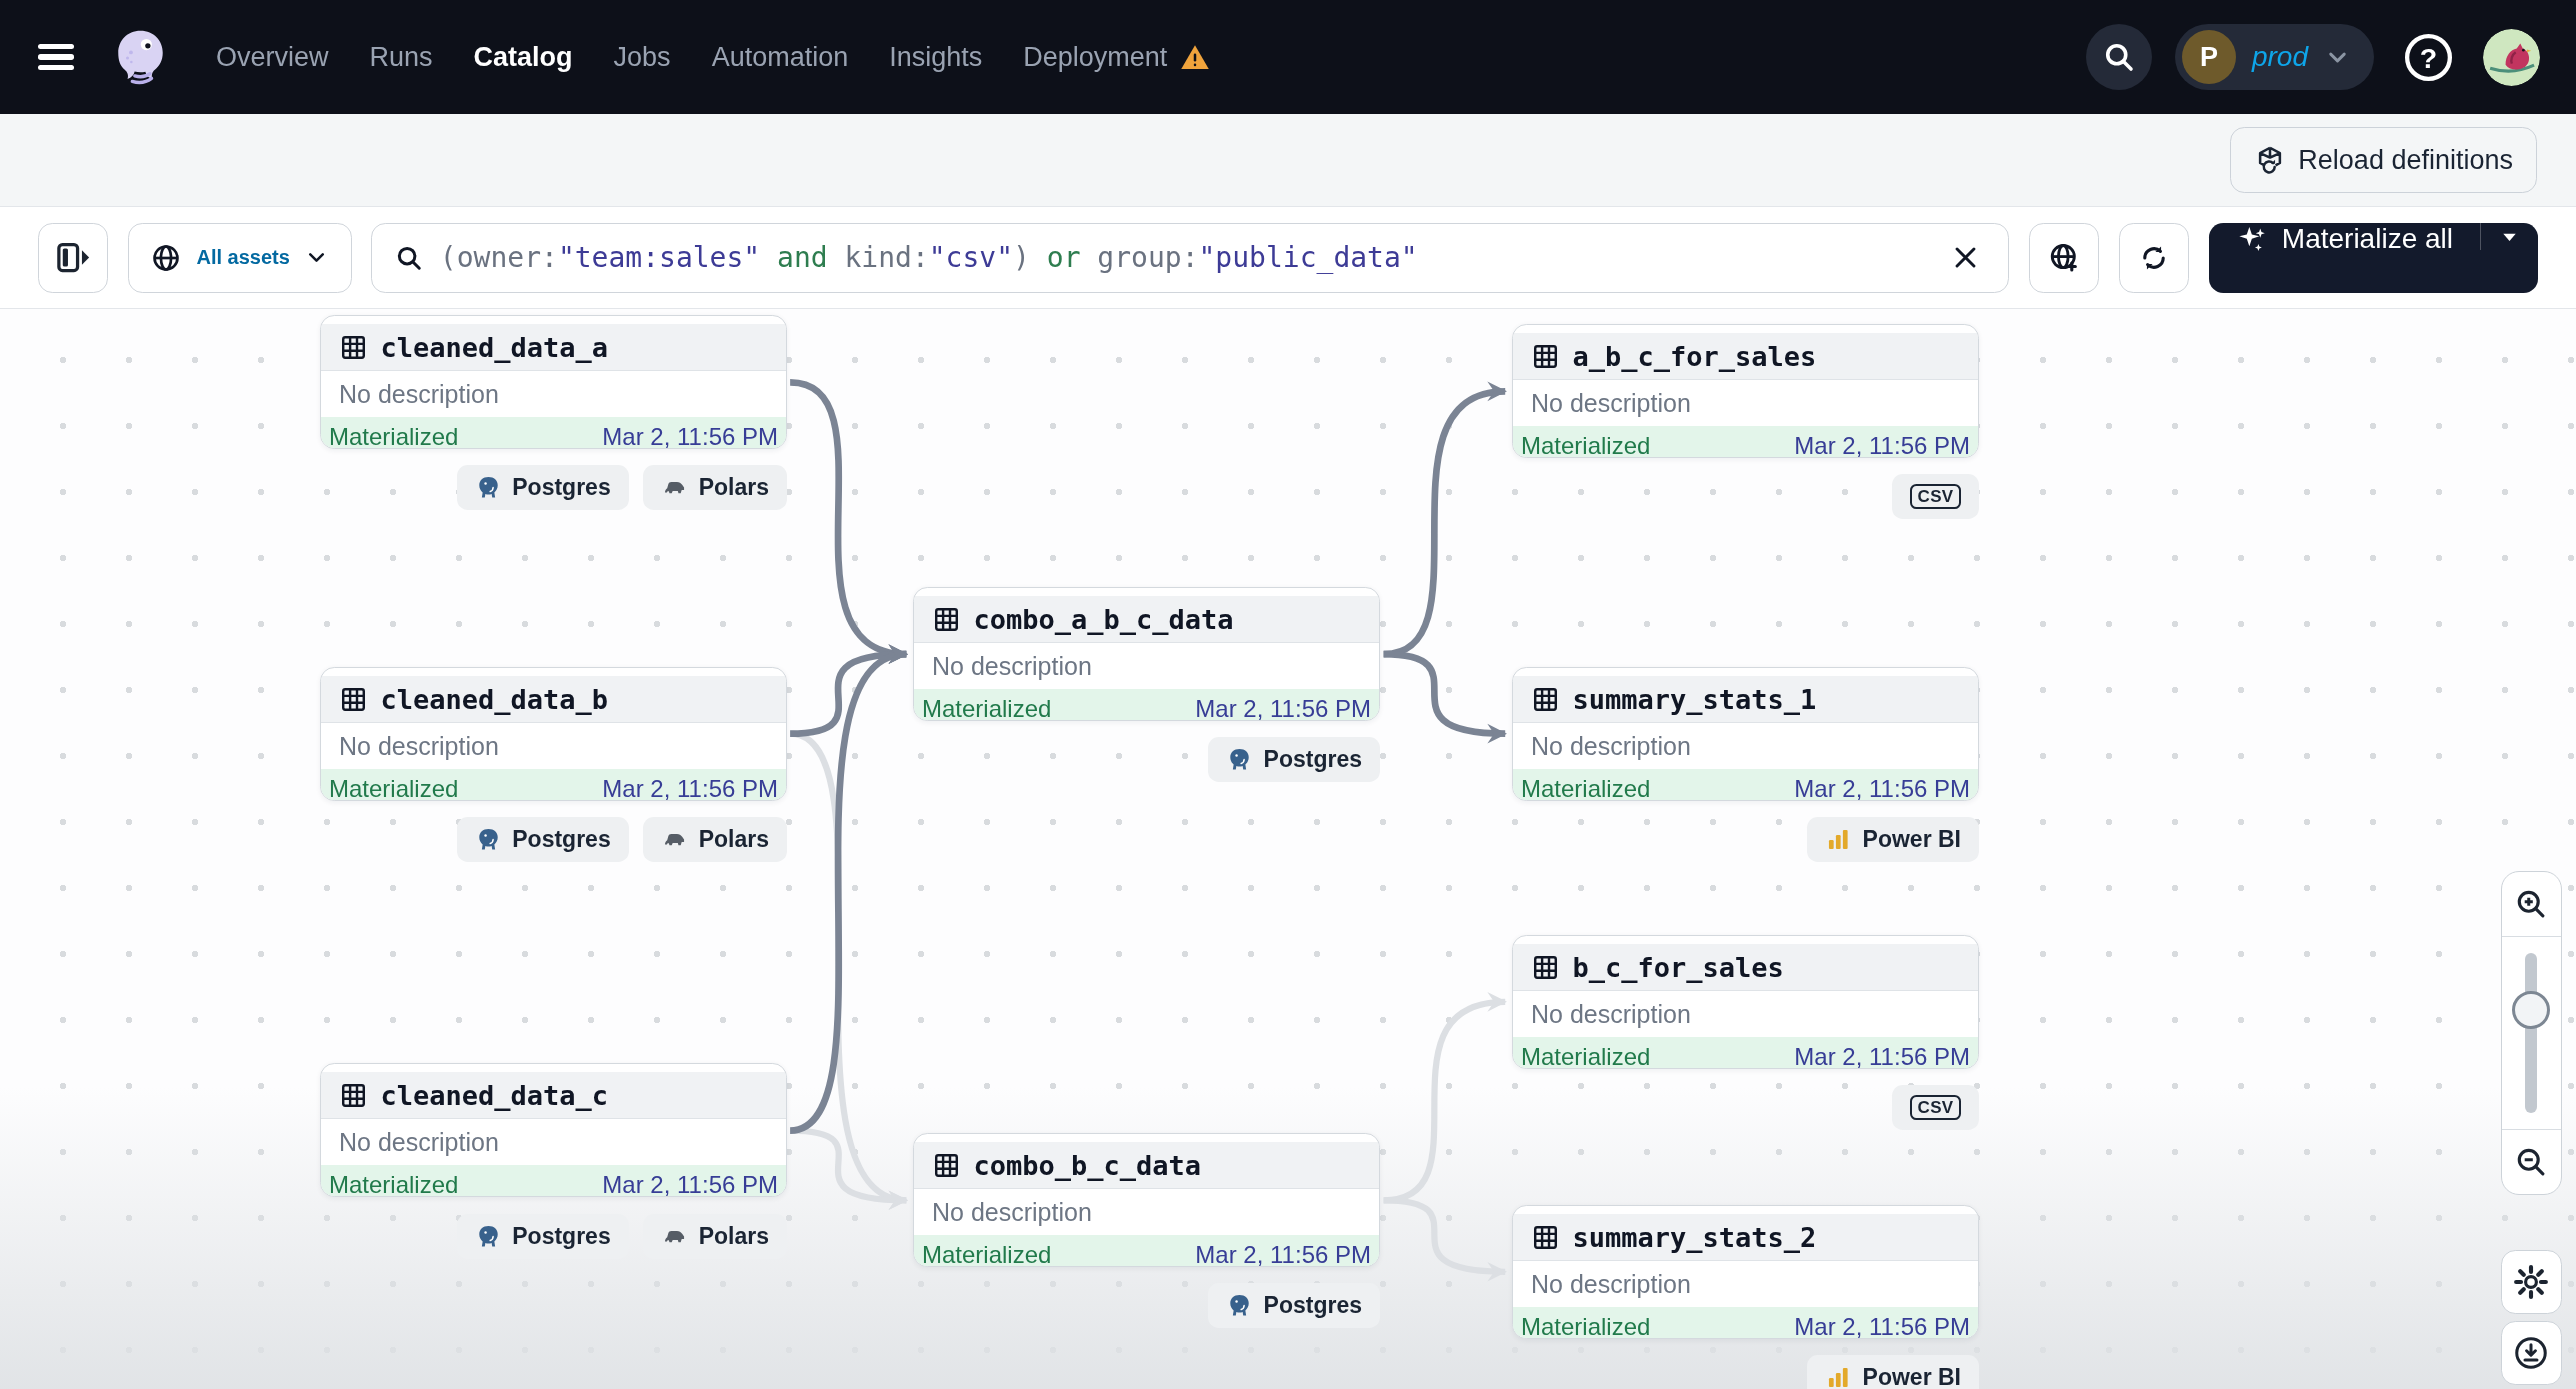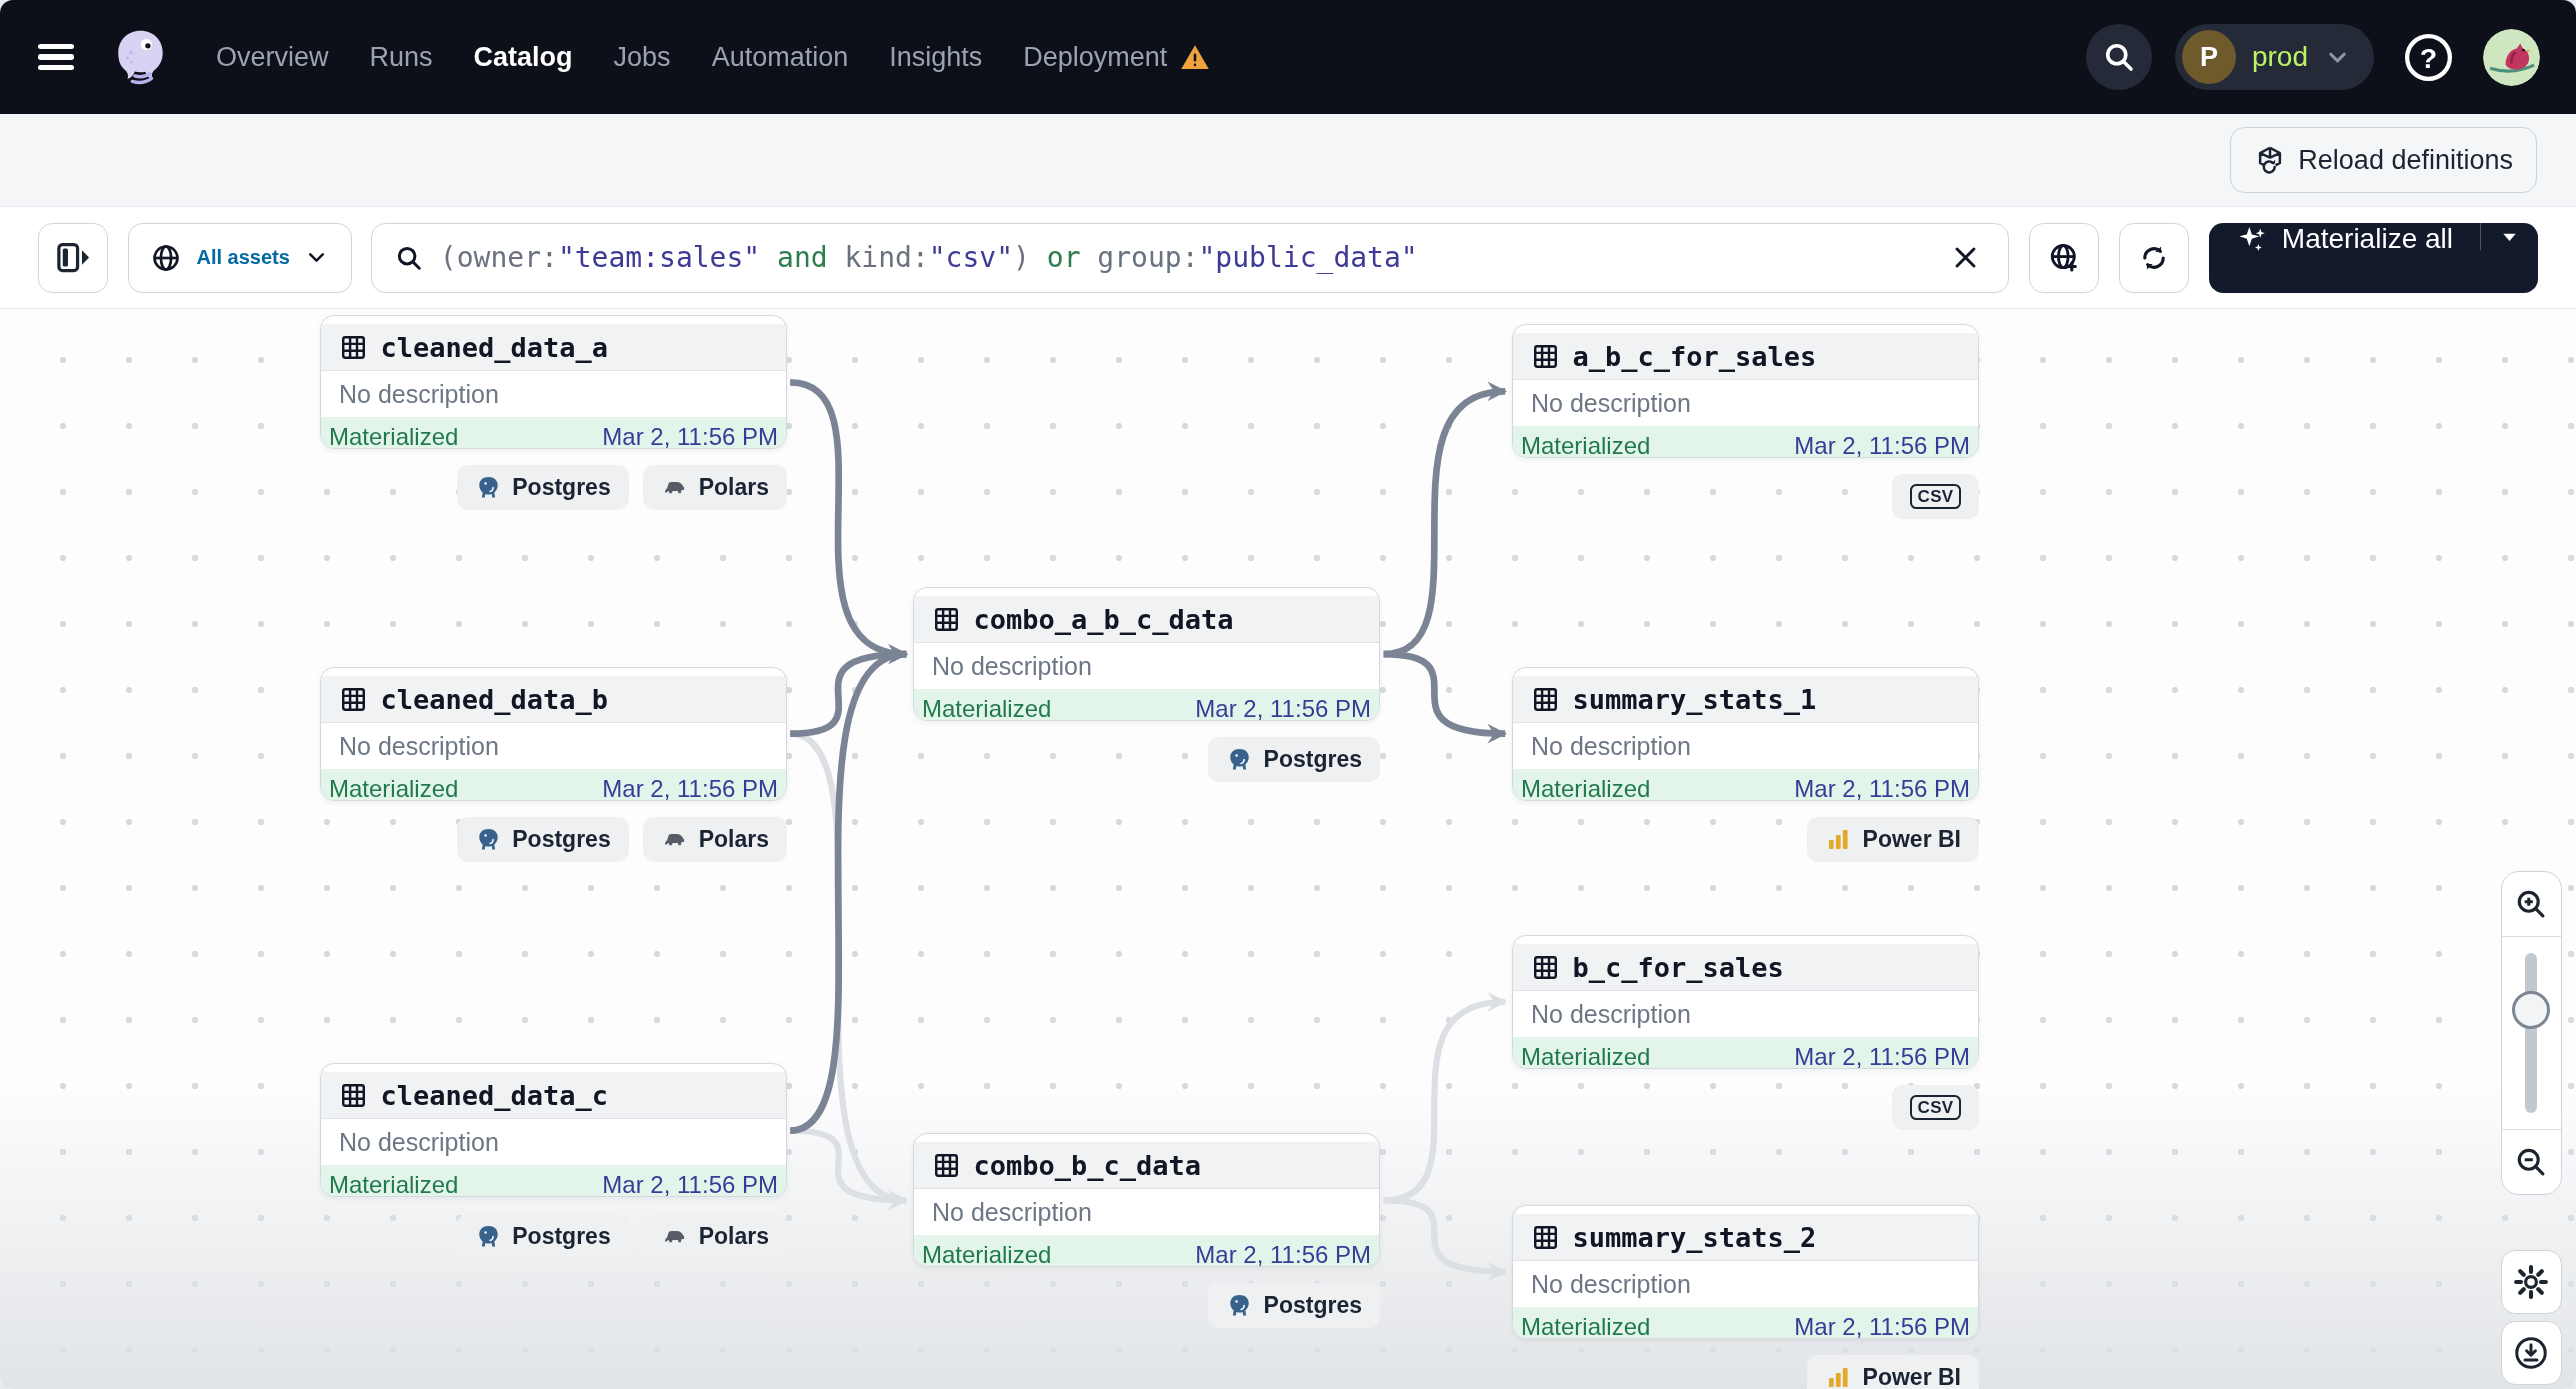--- a/index.html
+++ b/index.html
@@ -1,36 +1,36 @@
 <!DOCTYPE html>
 <html style="font-size:14.3px"><head>
 <meta charset="utf-8">
 <style>
   html,body{margin:0;padding:0;background:#e8eaec;}
   .page{position:relative;width:2576px;height:1389px;overflow:hidden;background:#fff;
-        font-family:"Liberation Sans",sans-serif;color:#1a2433;border-radius:13px;}
+        font-family:"Liberation Sans",sans-serif;color:#1a2433;}
 
   
   .topbar{position:absolute;left:0;top:0;width:100%;height:114px;background:#0d1019;
           display:flex;align-items:center;}
   .hamburger{width:36px;height:27px;margin-left:38px;display:flex;flex-direction:column;
              justify-content:space-between;cursor:pointer;}
   .hamburger span{display:block;height:5.4px;border-radius:2.7px;background:#fff;}
   .logo{margin-left:36px;width:61px;height:61px;flex:0 0 auto;}
   .nav{display:flex;align-items:center;margin-left:45px;gap:41px;}
   .nav-item{font-size:27px;color:#9aa3b2;cursor:pointer;display:flex;align-items:center;gap:12.5px;}
   .nav-item.active{color:#ffffff;font-weight:bold;}
   .top-right{margin-left:auto;margin-right:36px;display:flex;align-items:center;gap:23px;}
   .circle-btn{width:66px;height:66px;border-radius:50%;background:#242a38;display:flex;
               align-items:center;justify-content:center;cursor:pointer;}
   .env-pill{height:66px;border-radius:36px;background:#242a38;display:flex;align-items:center;
             gap:16px;padding:0 23px 0 7.2px;cursor:pointer;}
   .env-avatar{width:54px;height:54px;border-radius:50%;background:#6e5a2b;color:#fff;
               font-size:27px;font-weight:bold;display:flex;align-items:center;justify-content:center;}
-  .env-name{color:#bef264;font-size:28px;}
+  .env-name{color:#0ea5e9;font-size:28px;font-style:italic;}
   .help-btn{width:63px;height:63px;border-radius:50%;display:flex;align-items:center;
             justify-content:center;cursor:pointer;}
   .user-avatar{width:57px;height:57px;border-radius:50%;overflow:hidden;cursor:pointer;}
 
   
   .titlebar{position:absolute;left:0;top:114px;width:100%;height:93px;background:#f4f6f7;
             border-bottom:1.8px solid #e3e6ea;display:flex;align-items:center;box-sizing:border-box;}
   .page-title{font-size:39px;font-weight:bold;color:#101624;margin-left:46px;letter-spacing:-0.4px;}
   .reload-btn{margin-left:auto;margin-right:39px;height:64px;border:1.8px solid #ccd2d9;border-radius:14.3px;
               background:transparent;display:flex;align-items:center;gap:12.5px;padding:0 23px;

